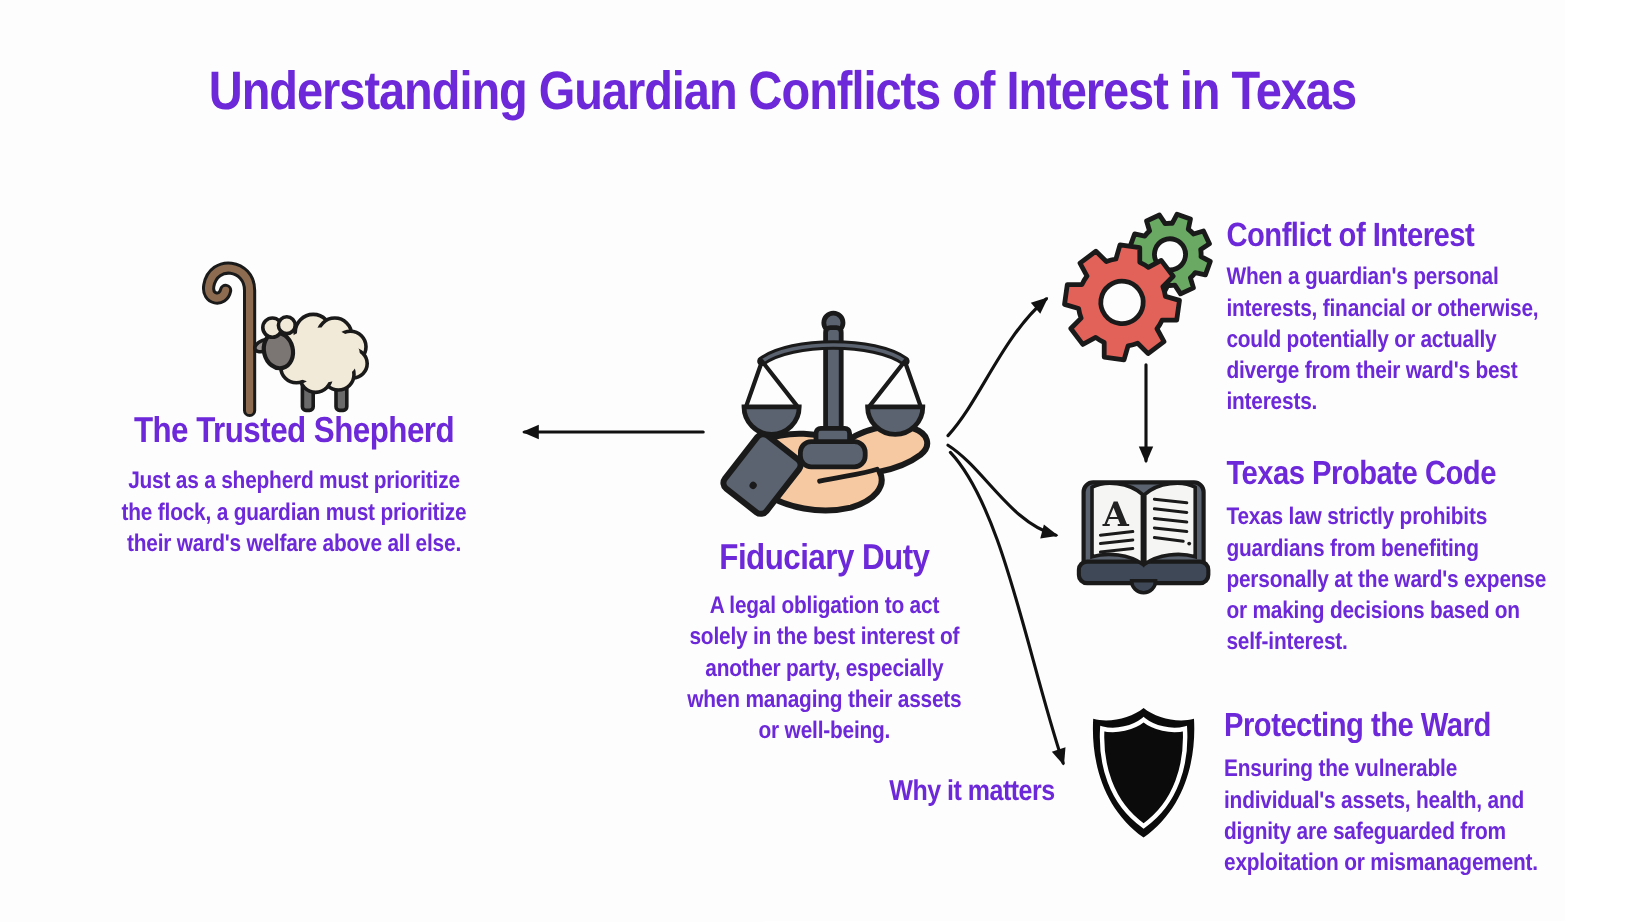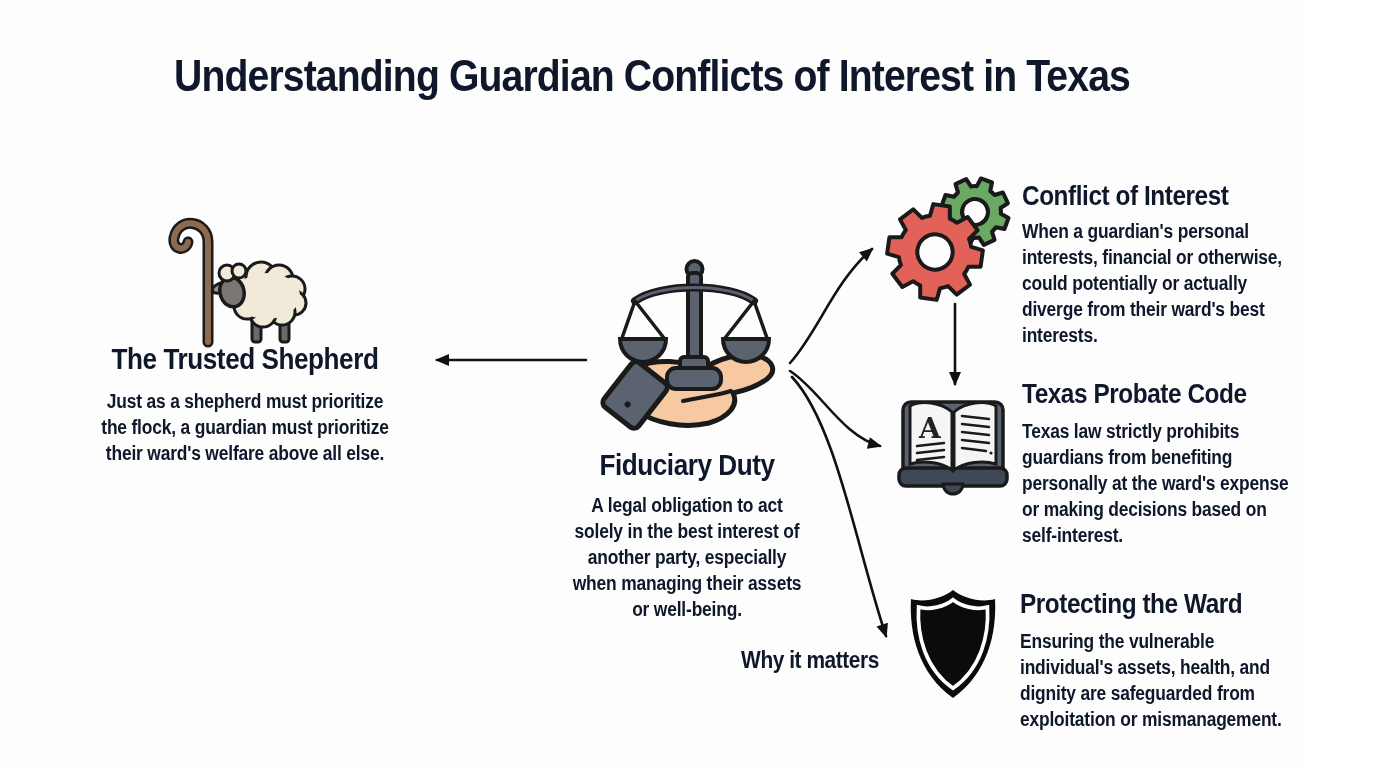--- a/index.html
+++ b/index.html
@@ -1,17 +1,17 @@
 <!DOCTYPE html>
 <html><head>
 <meta charset="utf-8">
 <style>
   html,body{margin:0;padding:0;background:#ffffff;}
   .canvas{position:relative;width:1304px;height:768px;background:#fdfdfd;overflow:hidden;
-          font-family:"Liberation Sans", sans-serif;color:#0f172a;}
+          font-family:"Liberation Sans", sans-serif;color:#6d28d9;}
   .abs{position:absolute;}
   .cond{transform:scaleX(0.87);}
   .c-origin{transform-origin:50% 0;}
   .l-origin{transform-origin:0 0;}
   .title{font-size:45px;font-weight:bold;letter-spacing:-1px;text-align:center;white-space:nowrap;}
   .heading-l{font-size:30px;font-weight:bold;letter-spacing:-0.5px;text-align:center;white-space:nowrap;}
   .heading-r{font-size:28px;font-weight:bold;letter-spacing:-0.5px;white-space:nowrap;}
   .caption{font-size:24px;font-weight:bold;letter-spacing:-0.5px;text-align:center;white-space:nowrap;}
   .body-txt{font-size:20px;line-height:26px;font-weight:bold;letter-spacing:-0.2px;white-space:pre-line;}
   .center-txt{text-align:center;}

